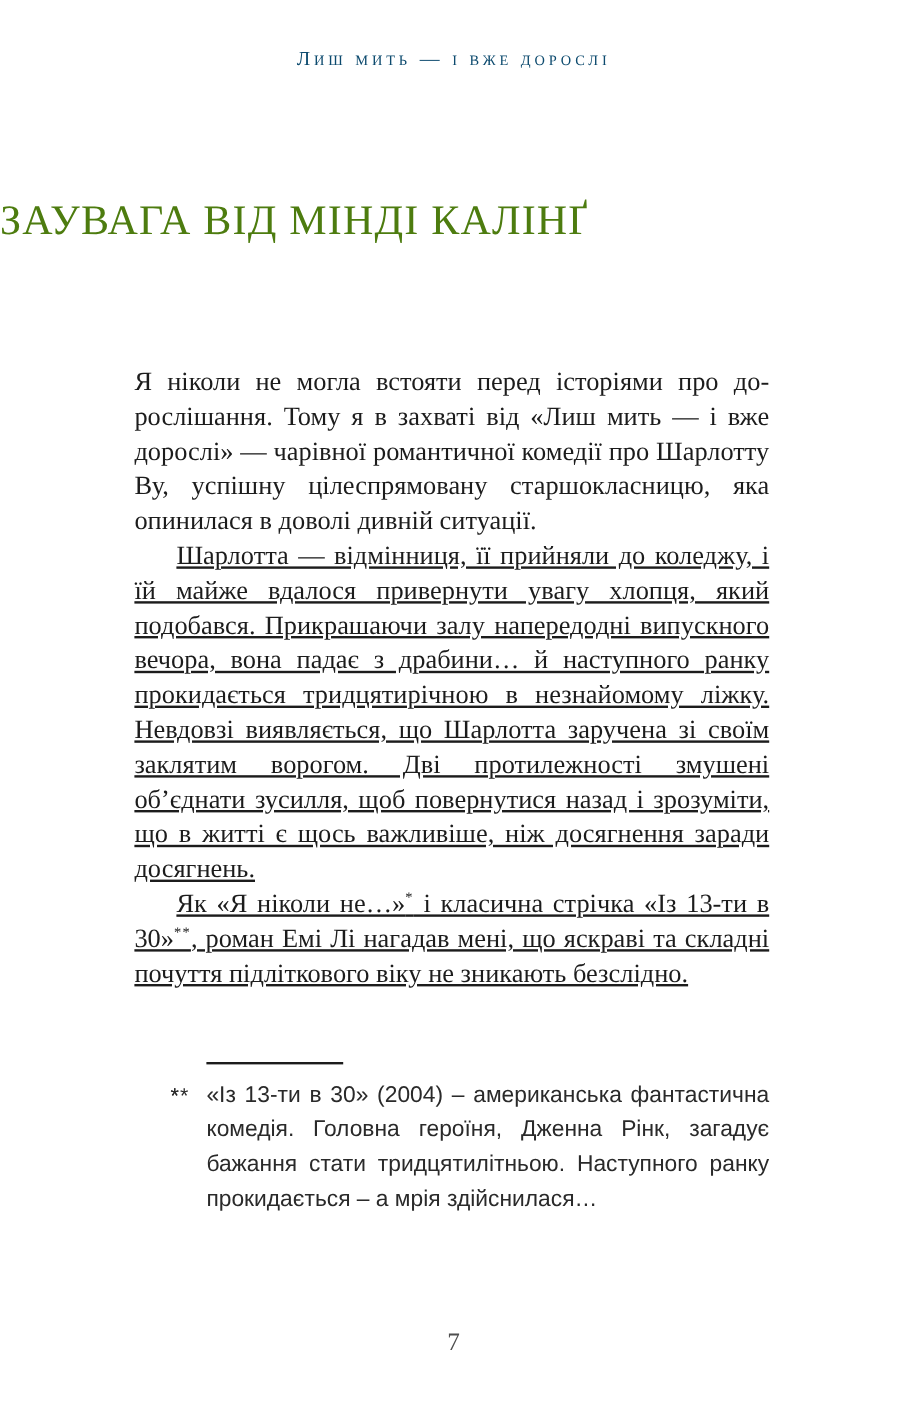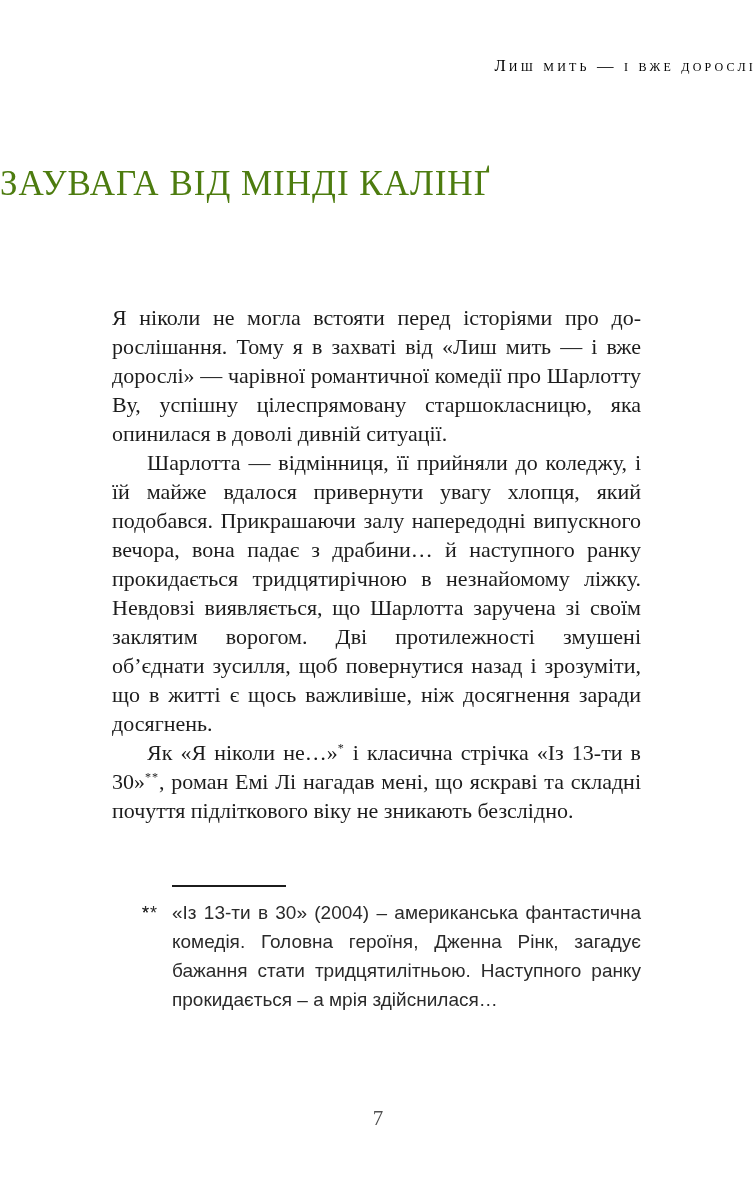--- a/index.html
+++ b/index.html
@@ -11,28 +11,28 @@
     position: relative;
     width: 756px;
     height: 1181px;
     background: #ffffff;
     font-family: "Liberation Serif", "DejaVu Serif", serif;
     color: #1c1c1c;
     overflow: hidden;
   }
   .running-header {
     position: absolute;
-    top: 56px;
+    top: 39px;
     left: 0;
     right: 0;
-    text-align: right;
+    text-align: center;
     font-size: 16.5px;
     letter-spacing: 3.2px;
     font-variant: small-caps;
-    color: #000000;
+    color: #0c4a6e;
   }
   .chapter-title {
     position: absolute;
     top: 164px;
     left: 0;
     right: 0;
     margin: 0;
     text-align: left;
     font-size: 35px;
     font-weight: 400;
@@ -44,21 +44,21 @@
     top: 303px;
     left: 112px;
     width: 529px;
     font-size: 22px;
     line-height: 29px;
     text-align: justify;
     hyphens: manual;
     color: #1c1c1c;
   }
   .para { margin: 0; }
-  .para.indent { text-indent: 35px; }
+  .para.indent { text-indent: 35px; text-decoration: underline; }
   .fn-ref {
     font-size: 0.55em;
     vertical-align: super;
     line-height: 0;
     letter-spacing: 1px;
   }
   .footnotes {
     position: absolute;
     top: 885px;
     left: 112px;

